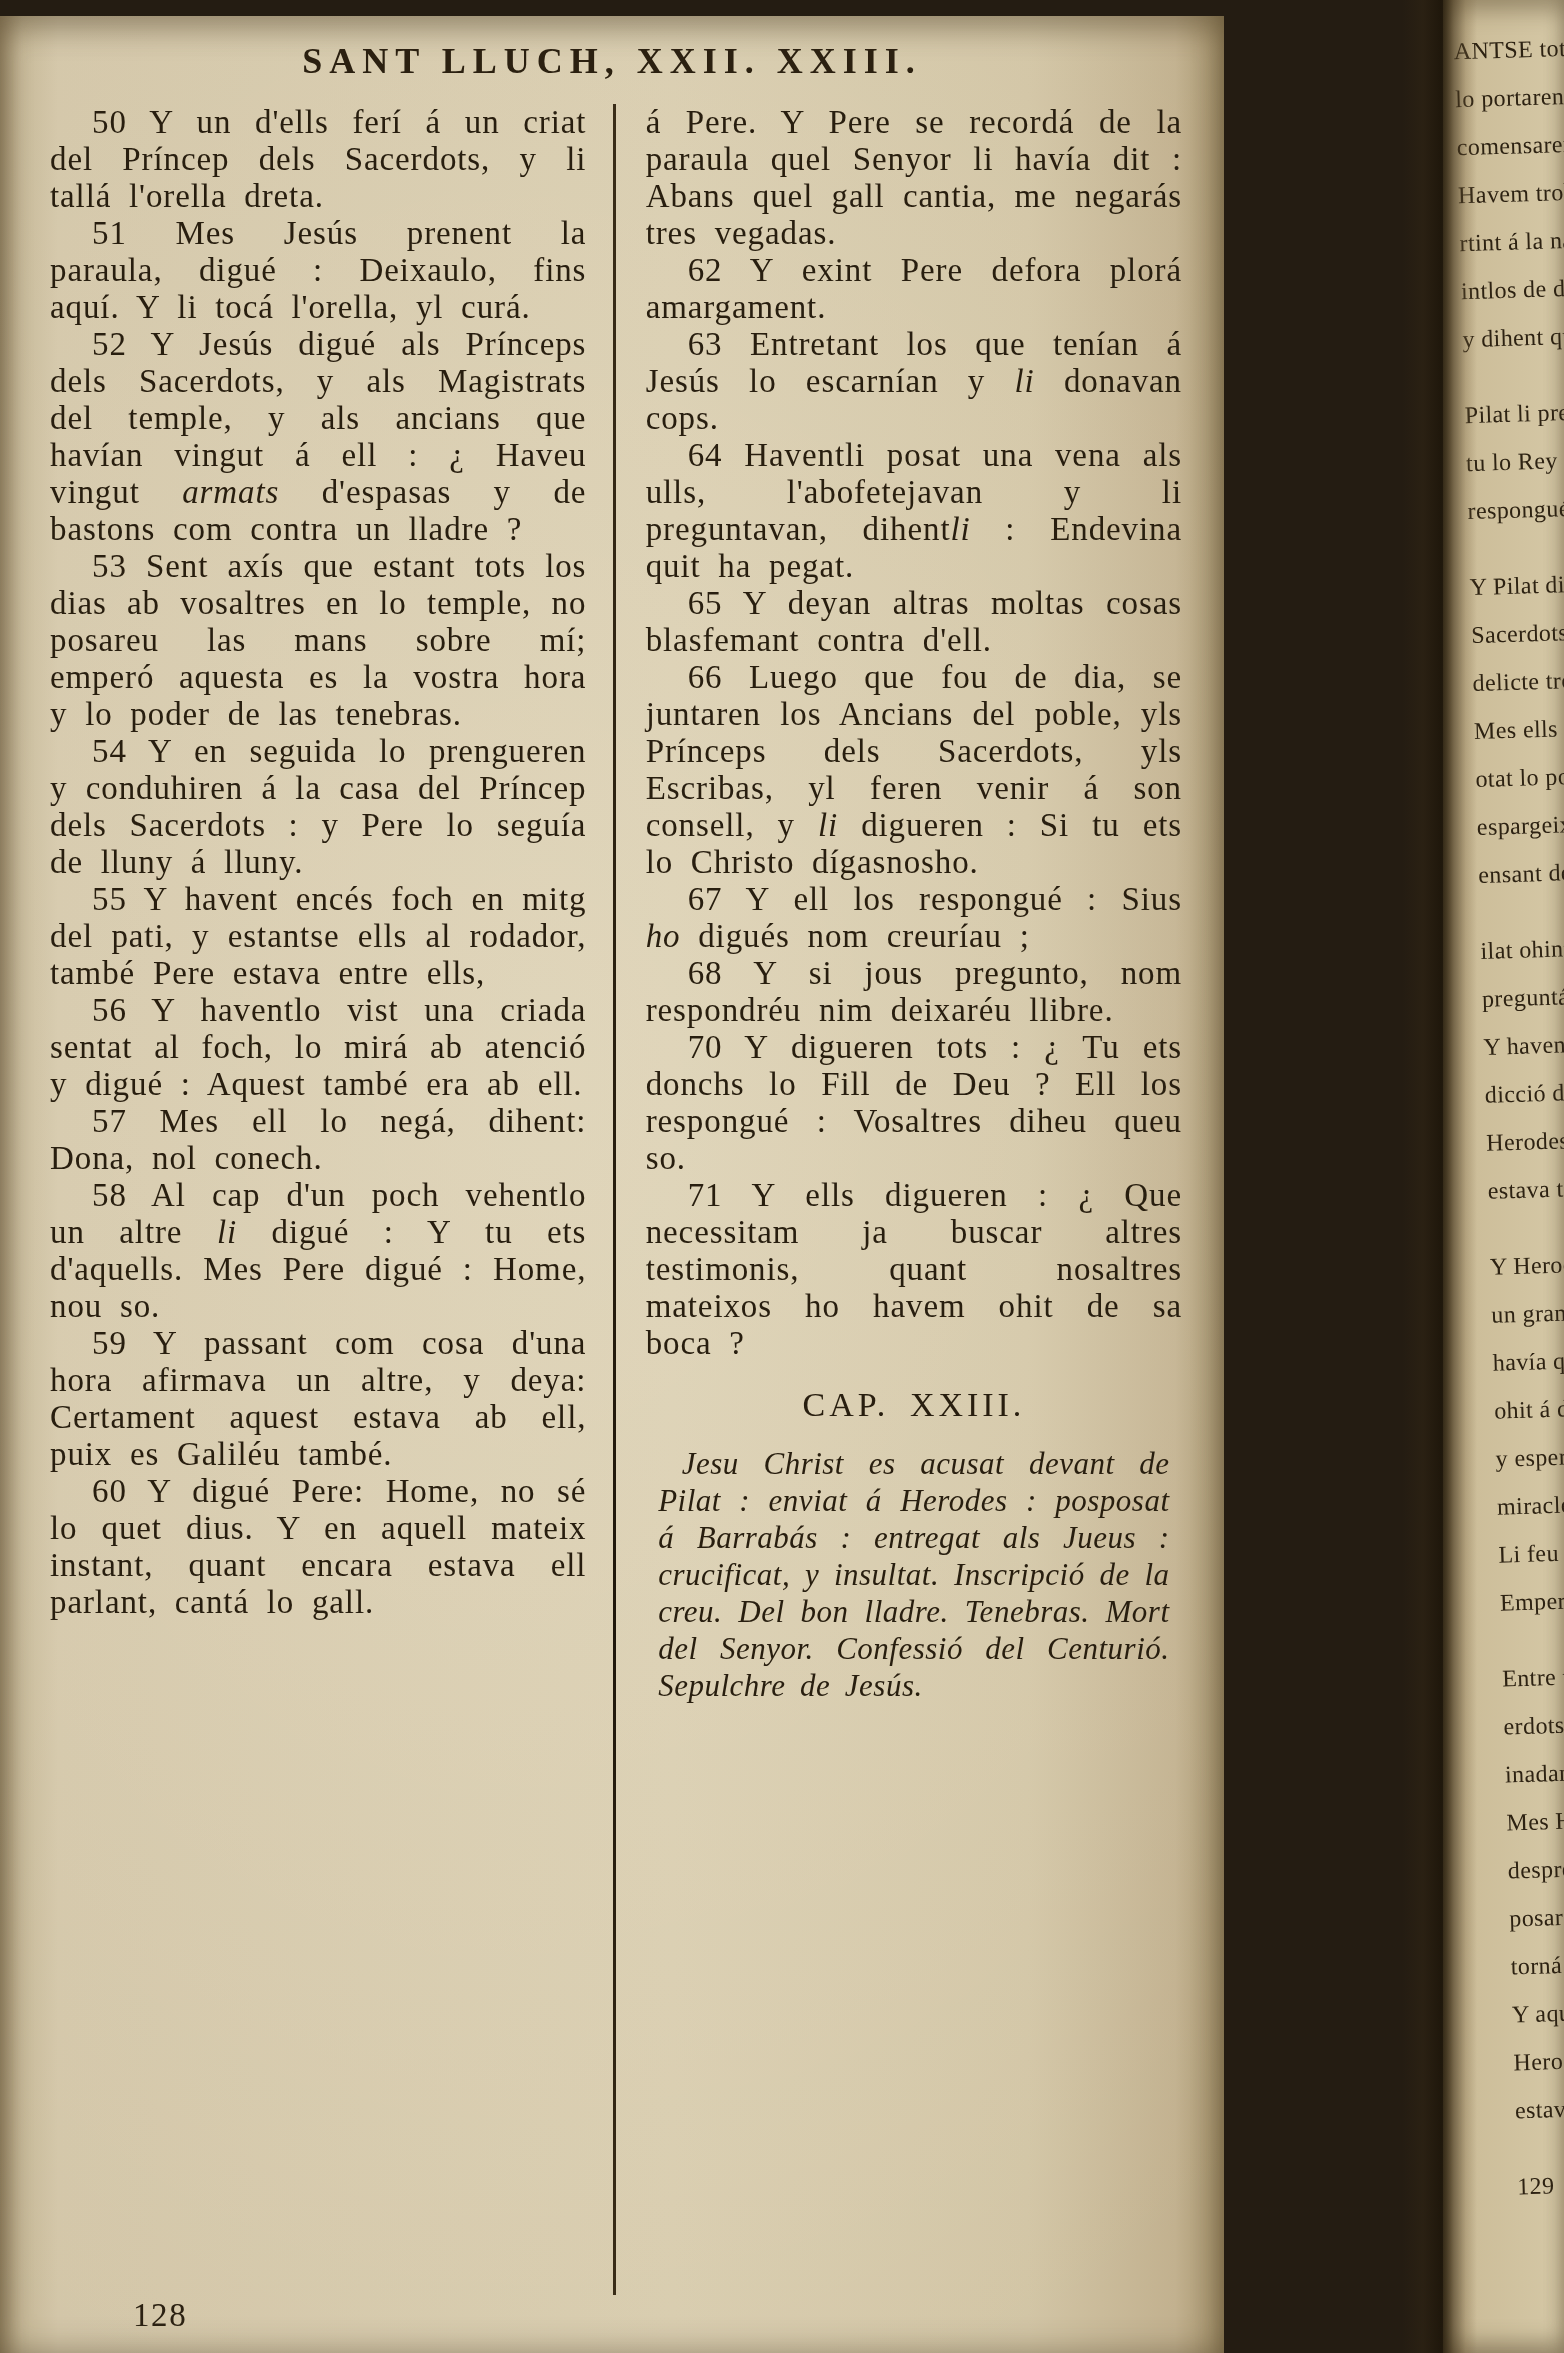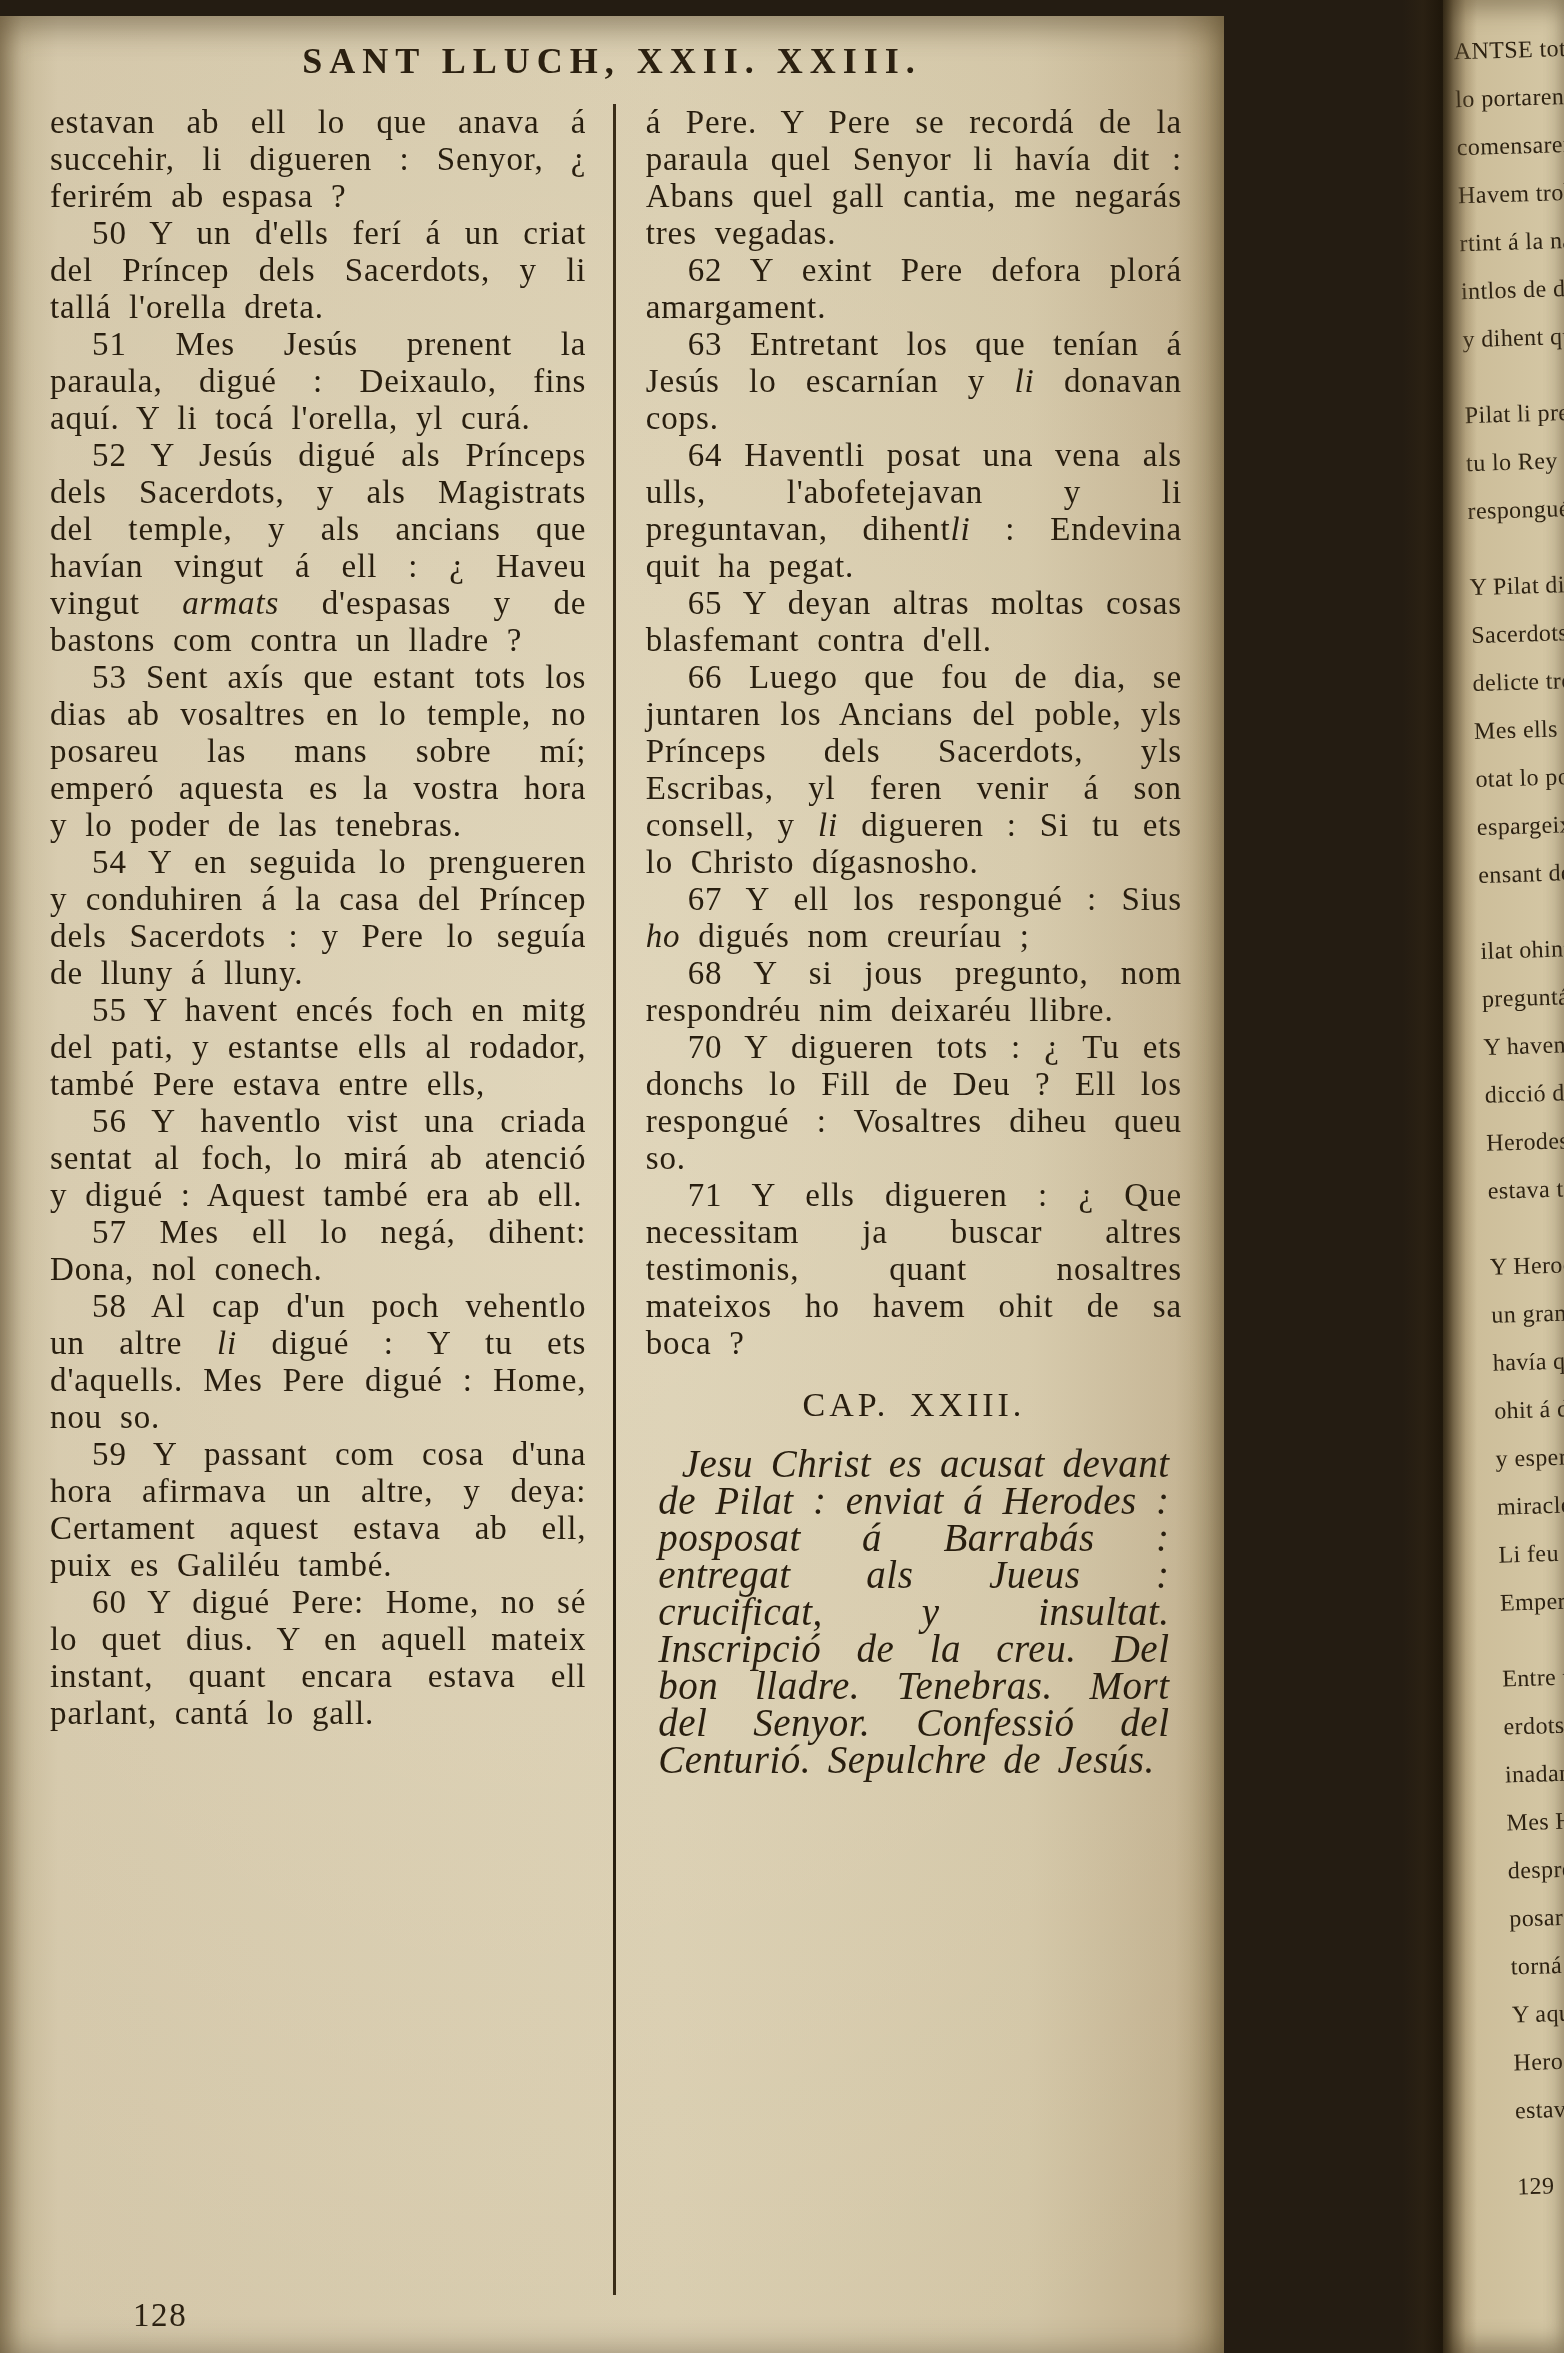--- a/index.html
+++ b/index.html
@@ -48,21 +48,21 @@
   .rule{width:2.3px;flex:0 0 2.3px;background:linear-gradient(#3a2d18,#1f170b 70%,#3a2d18)}
   .para{margin:0}
   .para.indent{text-indent:42px}
   .para.chapter-title{
     margin-top:24px;text-align:center;text-indent:0;
     font-size:34px;letter-spacing:3.9px;
   }
   .para.chapter-summary{
     margin-top:22px;font-style:italic;
     padding:0 12.5px;text-indent:23.5px;
-    font-size:39px;letter-spacing:0.5px;word-spacing:6.3px;
+    font-size:31px;letter-spacing:0.5px;word-spacing:6.3px;
   }
   .page-number{
     position:absolute;left:133px;bottom:36px;
     font-size:33px;letter-spacing:1.6px;color:#2b2112;
   }
 
   
   .gutter{
     position:absolute;left:1402px;top:0;width:75px;height:2354px;z-index:3;
     background:linear-gradient(90deg,
@@ -96,21 +96,20 @@
 </head>
 <body>
 
 <div class="scan">
 
   <div class="page-main">
     <div class="header">SANT LLUCH, XXII. XXIII.</div>
 
     <div class="columns">
       <div class="col col-left" id="col-left">
-          <p class="para">estavan ab ell lo que anava á succehir, li digueren : Senyor, ¿ ferirém ab espasa ?</p>
           <p class="para indent">50 Y un d'ells ferí á un criat del Príncep dels Sacerdots, y li tallá l'orella dreta.</p>
           <p class="para indent">51 Mes Jesús prenent la paraula, digué : Deixaulo, fins aquí. Y li tocá l'orella, yl curá.</p>
           <p class="para indent">52 Y Jesús digué als Prínceps dels Sacerdots, y als Magistrats del temple, y als ancians que havían vingut á ell : ¿ Haveu vingut <i>armats</i> d'espasas y de bastons com contra un lladre ?</p>
           <p class="para indent">53 Sent axís que estant tots los dias ab vosaltres en lo temple, no posareu las mans sobre mí; emperó aquesta es la vostra hora y lo poder de las tenebras.</p>
           <p class="para indent">54 Y en seguida lo prengueren y conduhiren á la casa del Príncep dels Sacerdots : y Pere lo seguía de lluny á lluny.</p>
           <p class="para indent">55 Y havent encés foch en mitg del pati, y estantse ells al rodador, també Pere estava entre ells,</p>
           <p class="para indent">56 Y haventlo vist una criada sentat al foch, lo mirá ab atenció y digué : Aquest també era ab ell.</p>
           <p class="para indent">57 Mes ell lo negá, dihent: Dona, nol conech.</p>
           <p class="para indent">58 Al cap d'un poch vehentlo un altre <i>li</i> digué : Y tu ets d'aquells. Mes Pere digué : Home, nou so.</p>
           <p class="para indent">59 Y passant com cosa d'una hora afirmava un altre, y deya: Certament aquest estava ab ell, puix es Galiléu també.</p>

